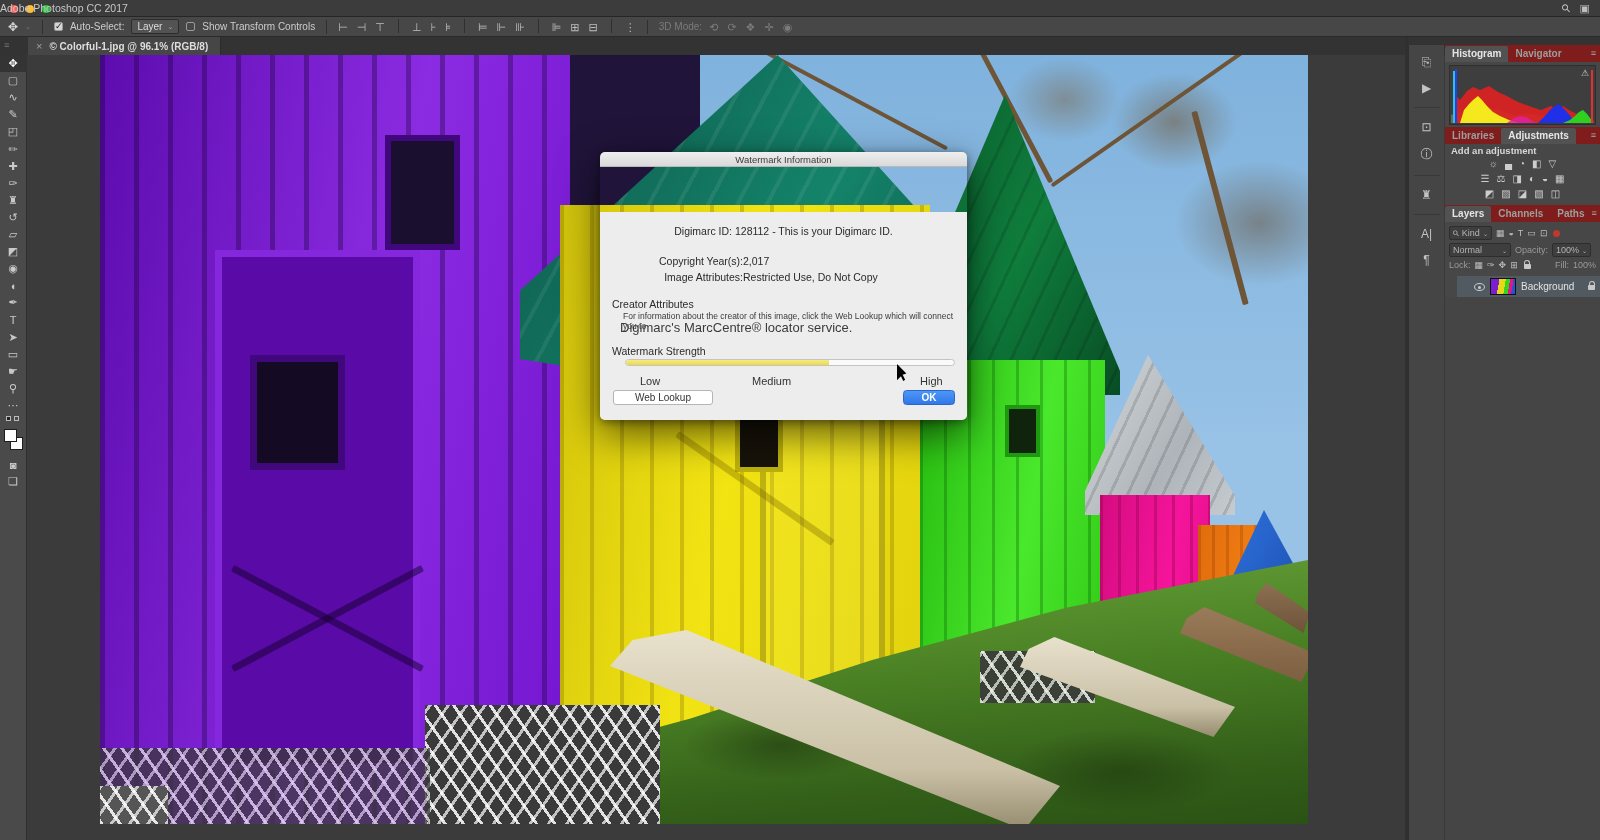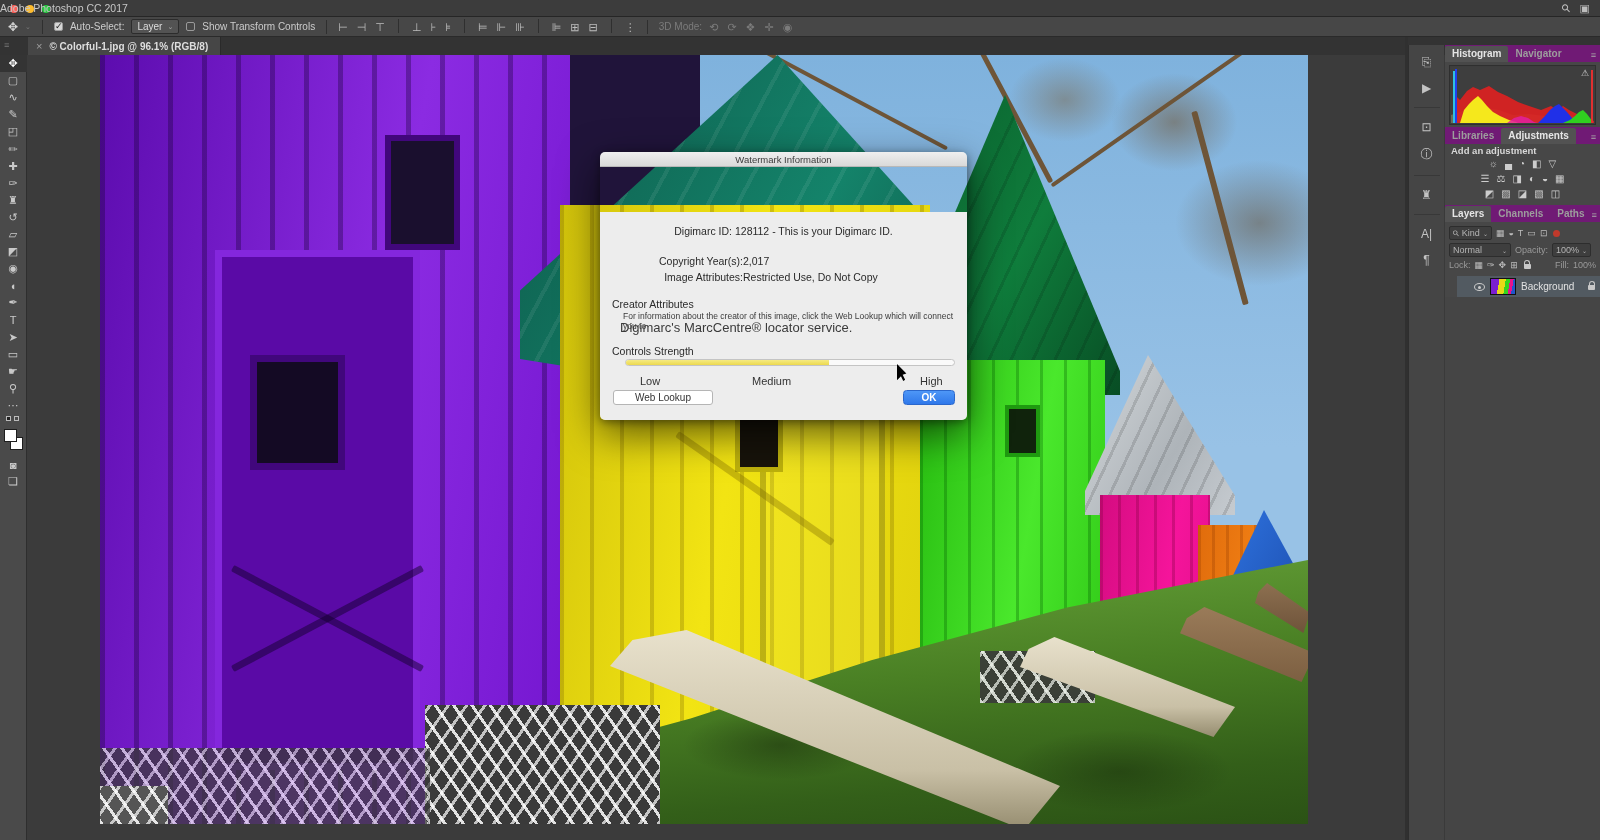--- a/index.html
+++ b/index.html
@@ -149,22 +149,22 @@
             clip-path:polygon(6% 18%, 22% 0%, 100% 60%, 88% 100%, 0% 40%); }
 
   
   .dock-strip { position:absolute; left:1408px; top:45px; width:36px; bottom:0; background:#454545;
                 border-left:1px solid #2e2e2e; display:flex; flex-direction:column; align-items:center;
                 padding-top:10px; gap:12px; color:#c3c3c3; font-size:12px; }
   .dock-strip .grp-sep { width:26px; height:1px; background:#383838; }
 
   
   .dock { position:absolute; left:1445px; top:45px; width:155px; bottom:0; background:#474747; }
-  .ptabs { position:absolute; left:0; width:155px; height:17px; background:#701a75;
-           display:flex; align-items:flex-end; font-size:10px; color:#9d9d9d; }
+  .ptabs { position:absolute; left:0; width:155px; height:17px; background:#7f1d1d;
+           display:flex; align-items:center; font-size:10px; color:#9d9d9d; }
   .ptabs .ptab { padding:2px 7px 3px 7px; font-weight:bold; }
   .ptabs .ptab.active { background:#525252; color:#e5e5e5; border-radius:2px 2px 0 0; }
   .ptabs .pmenu { margin-left:auto; margin-right:4px; color:#aaaaaa; font-size:9px; padding-bottom:2px; }
   .histo-box { position:absolute; left:4px; top:20px; width:147px; height:60px; background:#3d3d3d;
                border:1px solid #2f2f2f; }
   .histo-box svg { position:absolute; left:1px; top:1px; }
   .histo-warn { position:absolute; right:6px; top:2px; color:#d8d8d8; font-size:9px; }
   .adj-head { position:absolute; left:6px; top:100px; font-size:9.5px; font-weight:bold; color:#d8d8d8; }
   .adj-row { position:absolute; left:0; width:155px; display:flex; justify-content:center; gap:7px;
              color:#cdcdcd; font-size:10px; }
@@ -505,21 +505,21 @@
         <span class="rlbl">Copyright Year(s):</span>
         <span class="rval">2,017</span>
       </div>
       <div class="row-ia">
         <span class="rlbl">Image Attributes:</span>
         <span class="rval">Restricted Use, Do Not Copy</span>
       </div>
       <div class="creator-h">Creator Attributes</div>
       <div class="creator-t1">For information about the creator of this image, click the Web Lookup which will connect you to</div>
       <div class="creator-t2">Digimarc's MarcCentre® locator service.</div>
-      <div class="strength-h">Controls Strength</div>
+      <div class="strength-h">Watermark Strength</div>
       <div class="slider-track">
         <div class="slider-fill" style="width: 62%;"></div>
       </div>
       <span class="slbl low">Low</span>
       <span class="slbl med">Medium</span>
       <span class="slbl high">High</span>
       <div class="btn-weblookup">Web Lookup</div>
       <div class="btn-ok">OK</div>
     </div>
   </div>

